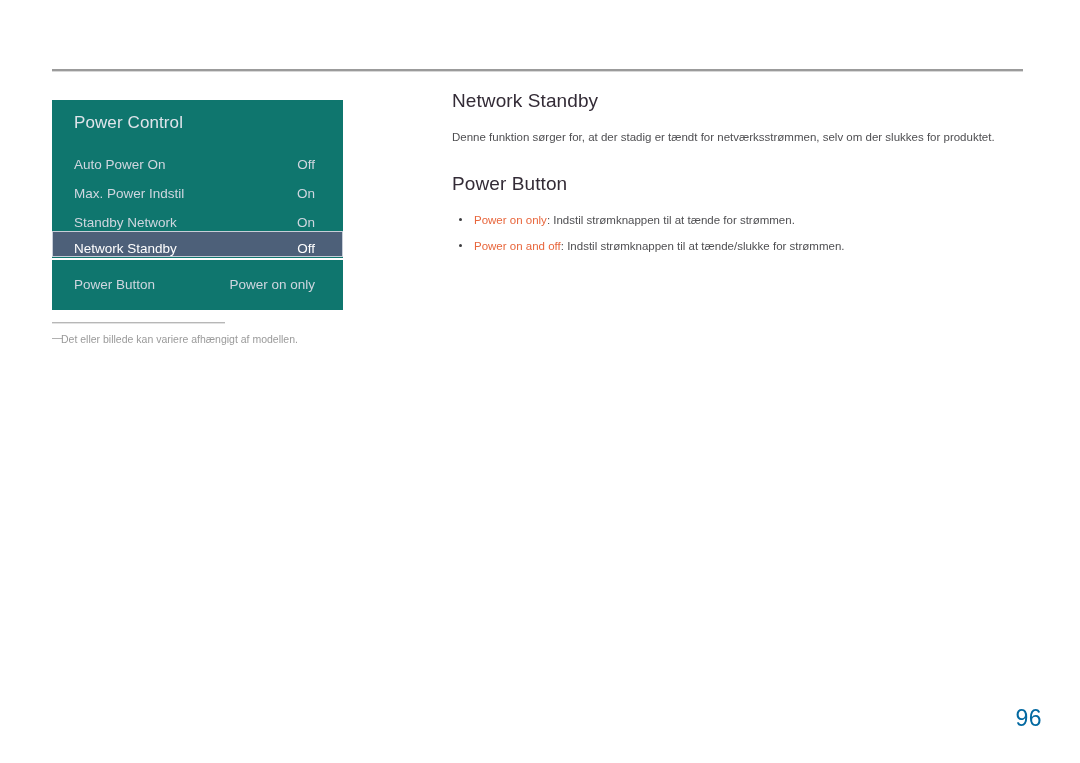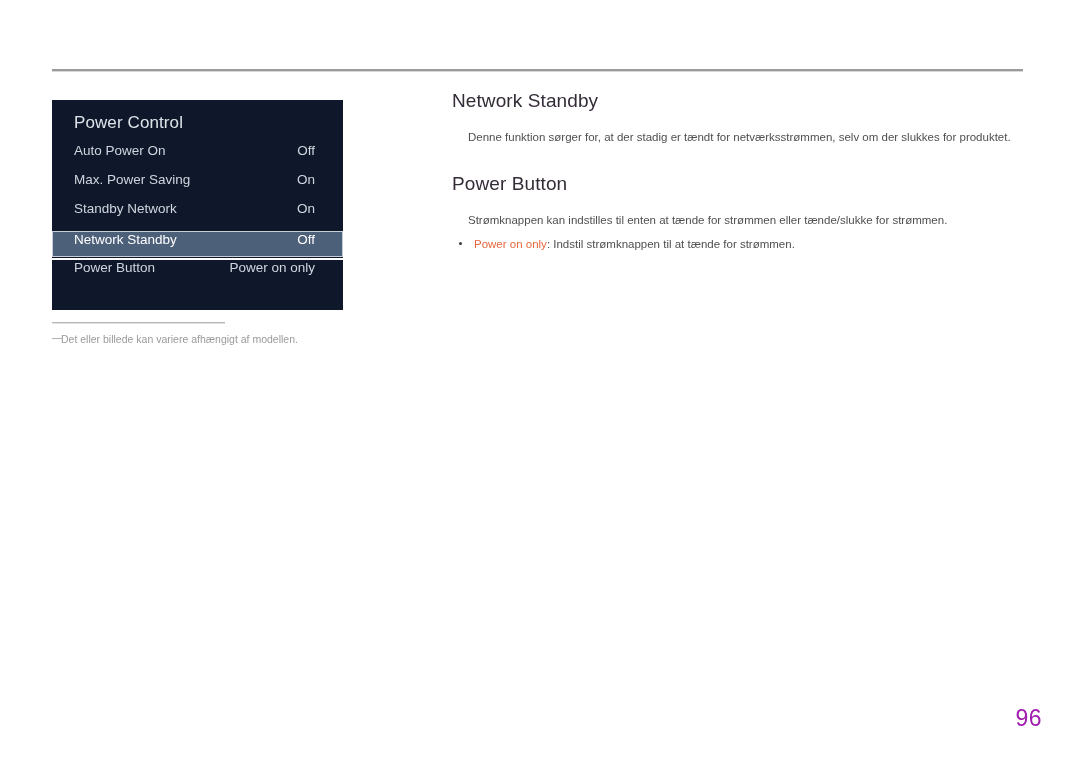--- a/index.html
+++ b/index.html
@@ -26,34 +26,34 @@
     background: #9b9b9b;
     border-bottom: 1px solid #d8d8d8;
   }
 
   
   .osd-menu {
     position: absolute;
     left: 52px;
     top: 100px;
     width: 291px;
-    background: #0f172a;
+    background: #0f766e;
     color: #d8dde4;
   }
   .osd-title {
     font-size: 17px;
     color: #dfe4ea;
     padding: 13px 0 10px 22px;
     letter-spacing: .1px;
     font-weight: 400;
   }
   .osd-rows { padding-bottom: 2px; }
   .osd-row {
     display: flex;
-    align-items: flex-start;
+    align-items: flex-end;
     justify-content: space-between;
     height: 29px;
     padding: 0 28px 0 22px;
     font-size: 13.5px;
     color: #cfd6df;
     box-sizing: border-box;
   }
   .osd-row .osd-label { white-space: nowrap; }
   .osd-row .osd-value { white-space: nowrap; }
 
@@ -119,21 +119,21 @@
     color: #332b36;
     font-weight: 400;
     letter-spacing: .1px;
     margin: 0 0 16px 0;
     line-height: 1.2;
   }
   .sec-body {
     font-size: 11.5px;
     color: #4f4f52;
     line-height: 1.45;
-    margin: 0 0 7px 16px;
+    margin: 0 0 7px 0;
   }
   .bullets {
     list-style: none;
     margin: 0;
     padding: 0;
   }
   .bullets li {
     font-size: 11.5px;
     color: #4f4f52;
     line-height: 1.45;
@@ -154,40 +154,40 @@
   }
   .term { color: #e8663c; }
   .sep { color: #4f4f52; }
 
   
   .page-num {
     position: absolute;
     right: 38px;
     bottom: 31px;
     font-size: 23px;
-    color: #a21caf;
+    color: #0369a1;
     letter-spacing: .5px;
   }
 </style>
 </head>
 <body>
 
 <div class="top-rule"></div>
 
 <div class="osd-menu">
   <div class="osd-title">Power Control</div>
   <div class="osd-rows">
 
     <div class="osd-row">
       <span class="osd-label">Auto Power On</span>
       <span class="osd-value">Off</span>
     </div>
 
     <div class="osd-row">
-      <span class="osd-label">Max. Power Saving</span>
+      <span class="osd-label">Max. Power Indstil</span>
       <span class="osd-value">On</span>
     </div>
 
     <div class="osd-row">
       <span class="osd-label">Standby Network</span>
       <span class="osd-value">On</span>
     </div>
 
     <div class="osd-row selected">
       <span class="osd-label">Network Standby</span>
@@ -215,23 +215,25 @@
 
 <div class="content">
 
   <div class="section">
     <h2 class="sec-heading">Network Standby</h2>
     <p class="sec-body">Denne funktion sørger for, at der stadig er tændt for netværksstrømmen, selv om der slukkes for produktet.</p>
   </div>
 
   <div class="section">
     <h2 class="sec-heading">Power Button</h2>
-    <p class="sec-body">Strømknappen kan indstilles til enten at tænde for strømmen eller tænde/slukke for strømmen.</p>
     <ul class="bullets">
       <li>
         <span class="term">Power on only</span><span>: Indstil strømknappen til at tænde for strømmen.</span>
       </li>
+      <li>
+        <span class="term">Power on and off</span><span>: Indstil strømknappen til at tænde/slukke for strømmen.</span>
+      </li>
     </ul>
   </div>
 
 </div>
 
 <div class="page-num">96</div>
 
 </body></html>

